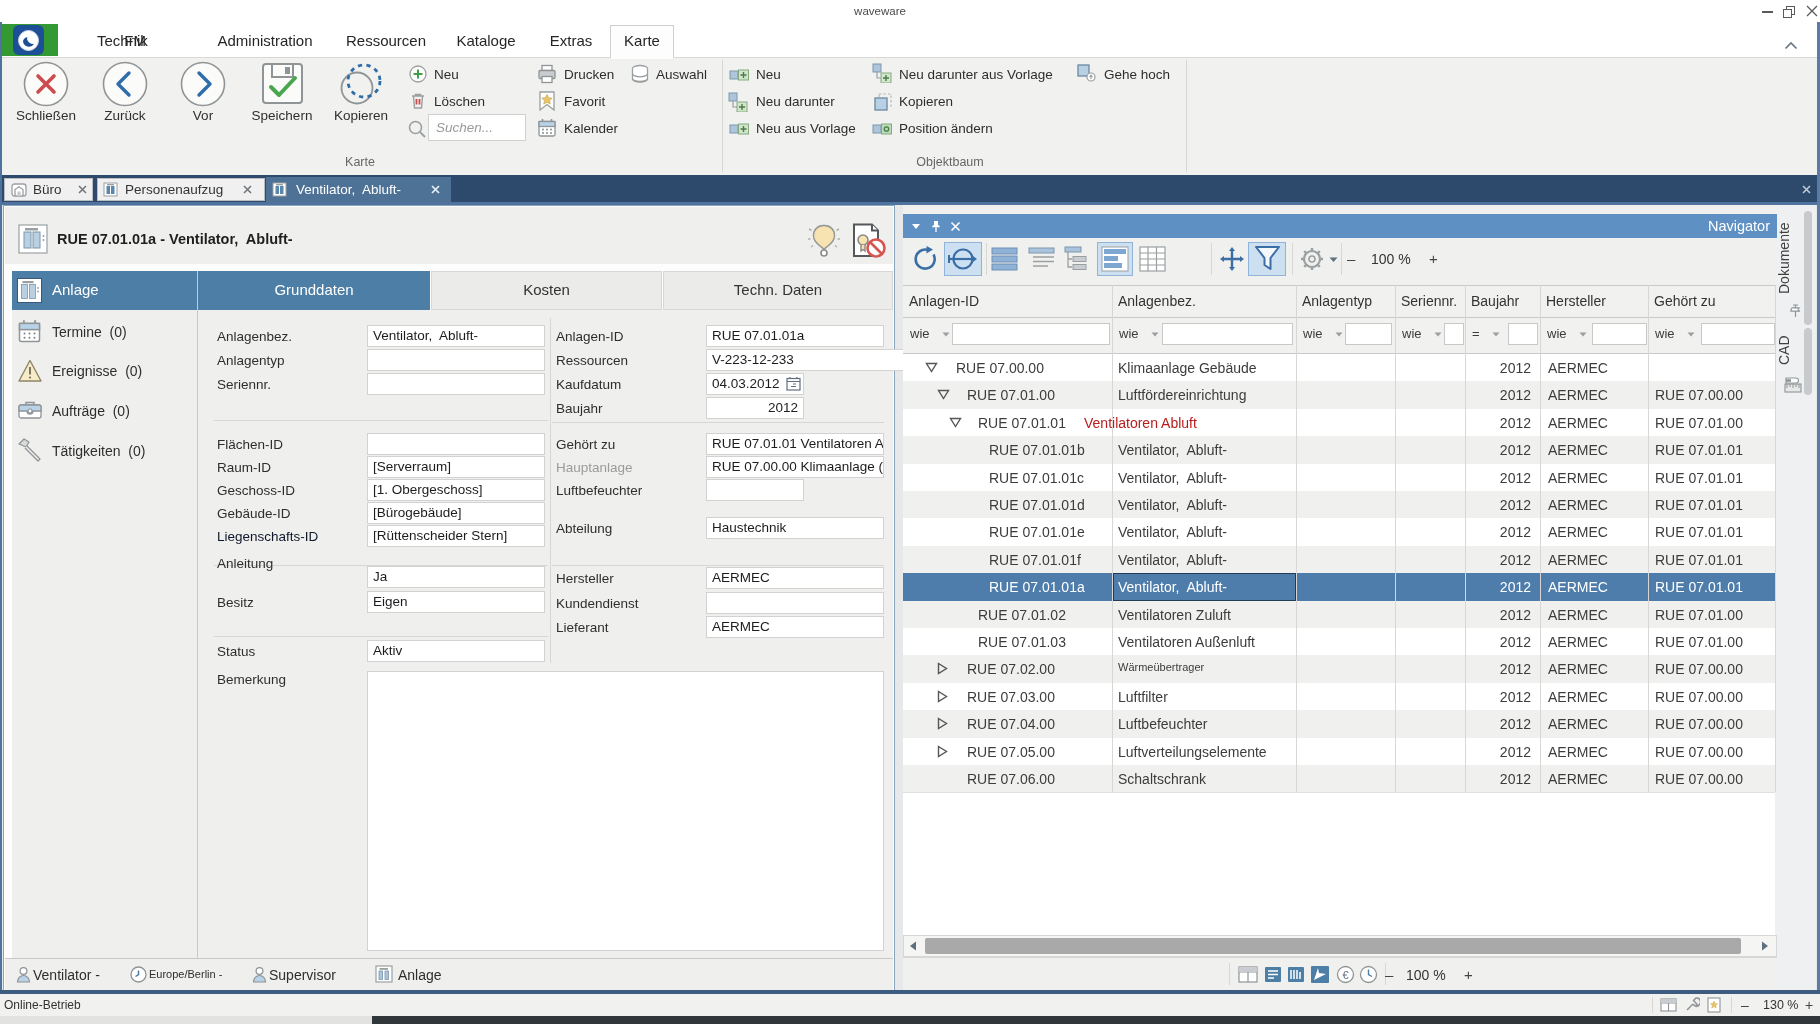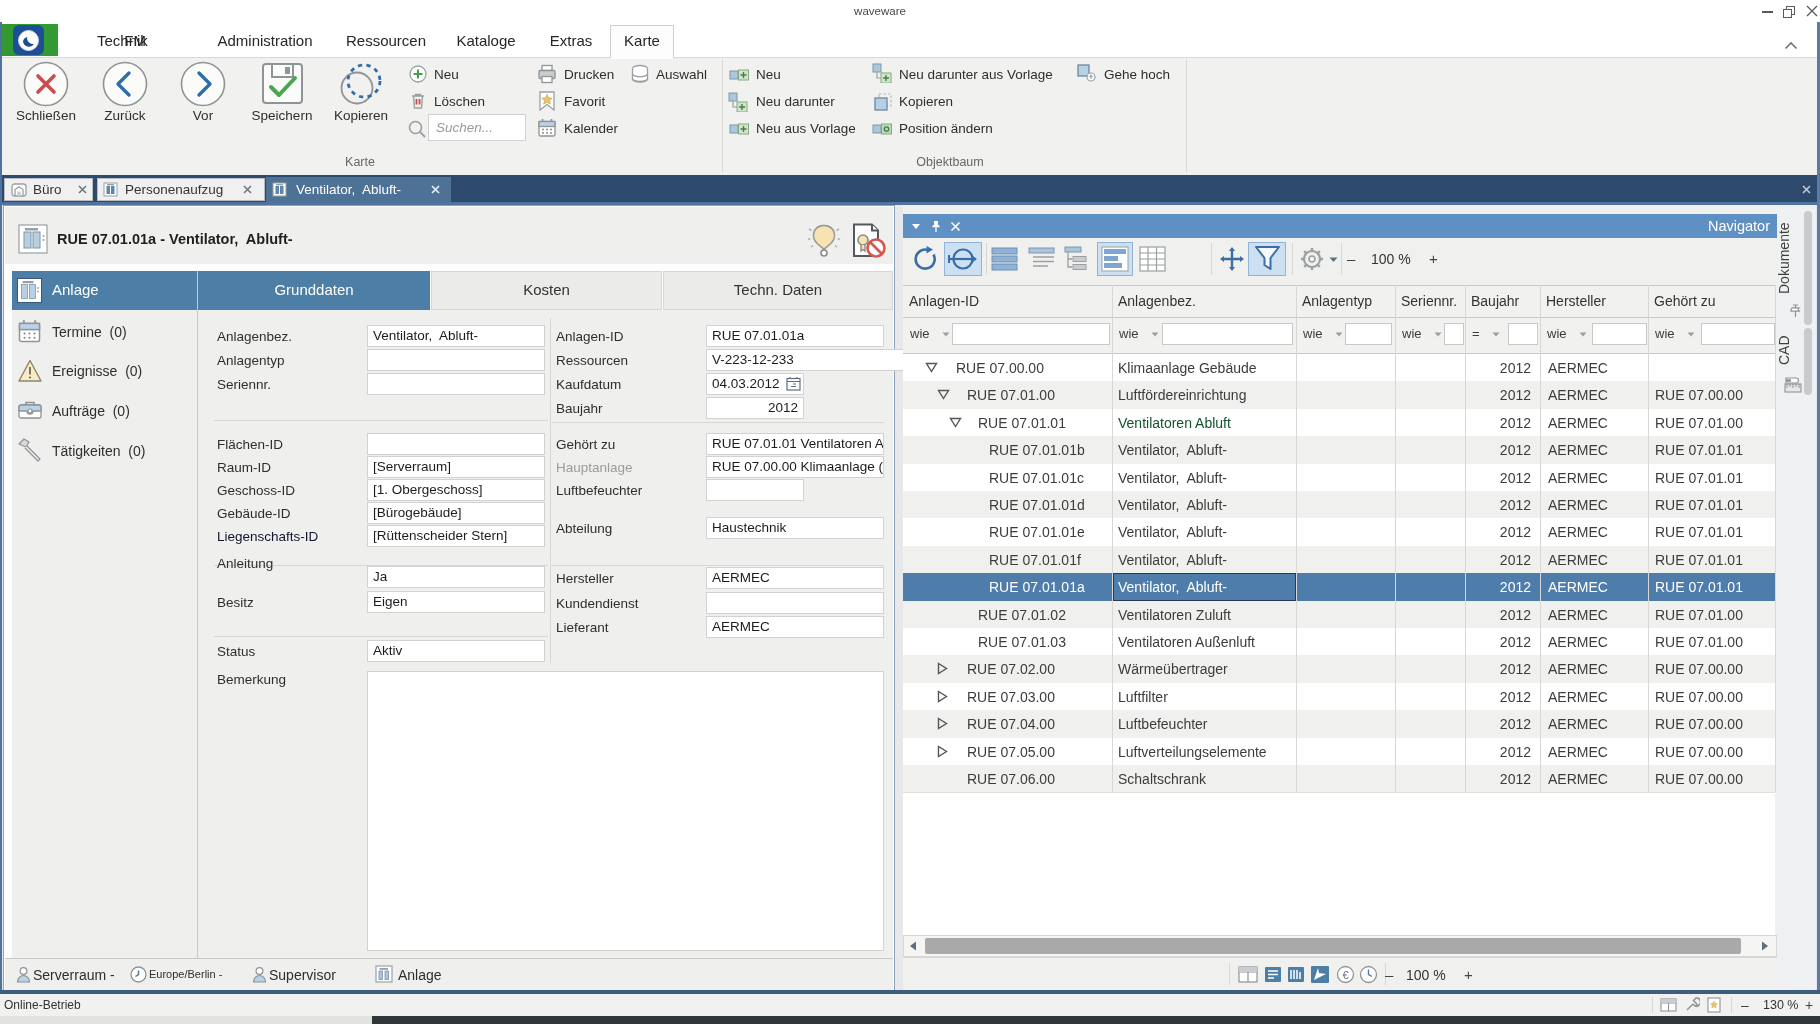--- a/index.html
+++ b/index.html
@@ -340,21 +340,21 @@
 <div class="tx" style="left:556px;top:596px;color:#2e2e2e">Kundendienst</div>
 <div class="inp" style="left:706px;top:592px;width:178px;height:22px;text-align:left"></div>
 <div class="tx" style="left:556px;top:620px;color:#2e2e2e">Lieferant</div>
 <div class="inp" style="left:706px;top:616px;width:178px;height:22px;text-align:left">AERMEC</div>
 <div class="vline" style="left:550px;top:318px;height:345px"></div>
 <div class="ab" style="left:5px;top:958px;width:888px;height:32px;background:#efefed;border-top:1px solid #c9c9c7"></div>
 <svg class="ab" style="left:16px;top:966px" width="15" height="17" viewBox="0 0 15 17">
 <circle cx="7.5" cy="5" r="3.4" fill="#fff" stroke="#8f9496" stroke-width="1.2"></circle>
 <path d="M1.5 16 a6 6.5 0 0 1 12 0 Z" fill="#b8d2e8" stroke="#8f9496" stroke-width="1.2"></path>
   </svg>
-<div class="tx" style="left:33px;top:967px;font-size:14px">Serverraum -</div>
+<div class="tx" style="left:33px;top:967px;font-size:14px">Ventilator -</div>
 <svg class="ab" style="left:130px;top:966px" width="17" height="17" viewBox="0 0 17 17">
 <circle cx="8.5" cy="8.5" r="7.5" fill="#fff" stroke="#8f9496" stroke-width="1.3"></circle>
 <path d="M8.5 4.5 V8.5 L5.5 10.5" fill="none" stroke="#4d7ea6" stroke-width="1.5"></path>
   </svg>
 <div class="tx" style="left:149px;top:968px;font-size:11px">Europe/Berlin -</div>
 <svg class="ab" style="left:252px;top:966px" width="15" height="17" viewBox="0 0 15 17">
 <circle cx="7.5" cy="5" r="3.4" fill="#fff" stroke="#8f9496" stroke-width="1.2"></circle>
 <path d="M1.5 16 a6 6.5 0 0 1 12 0 Z" fill="#b8d2e8" stroke="#8f9496" stroke-width="1.2"></path>
   </svg>
 <div class="tx" style="left:269px;top:967px;font-size:14px">Supervisor</div>
@@ -500,21 +500,21 @@
 <div class="tx" style="left:967px;top:387.4px;font-size:14px;color:#3c3c3c">RUE 07.01.00</div>
 <div class="tx" style="left:1118px;top:387.4px;font-size:14px;color:#3c3c3c">Luftfördereinrichtung</div>
 <div class="tx" style="left:1471px;top:387.4px;width:60px;text-align:right;font-size:14px;color:#3c3c3c">2012</div>
 <div class="tx" style="left:1548px;top:387.4px;font-size:14px;color:#3c3c3c">AERMEC</div>
 <div class="tx" style="left:1655px;top:387.4px;font-size:14px;color:#3c3c3c">RUE 07.00.00</div>
 <div class="ab" style="left:903px;top:408.8px;width:872px;height:27.4px;background:#fff"></div>
 <svg class="ab" style="left:949px;top:416.8px" width="13" height="11" viewBox="0 0 13 11">
     <path d="M1.5 1.5 H11.5 L6.5 9.5 Z" fill="none" stroke="#555" stroke-width="1.4"></path>
   </svg>
 <div class="tx" style="left:978px;top:414.8px;font-size:14px;color:#3c3c3c">RUE 07.01.01</div>
-<div class="tx" style="left:1118px;top:414.8px;font-size:14px;color:#14532d">Ventilatoren Abluft</div>
+<div class="tx" style="left:1084px;top:414.8px;font-size:14px;color:#b91c1c">Ventilatoren Abluft</div>
 <div class="tx" style="left:1471px;top:414.8px;width:60px;text-align:right;font-size:14px;color:#3c3c3c">2012</div>
 <div class="tx" style="left:1548px;top:414.8px;font-size:14px;color:#3c3c3c">AERMEC</div>
 <div class="tx" style="left:1655px;top:414.8px;font-size:14px;color:#3c3c3c">RUE 07.01.00</div>
 <div class="ab" style="left:903px;top:436.2px;width:872px;height:27.4px;background:#f0f0ee"></div>
 <div class="tx" style="left:989px;top:442.2px;font-size:14px;color:#3c3c3c">RUE 07.01.01b</div>
 <div class="tx" style="left:1118px;top:442.2px;font-size:14px;color:#3c3c3c">Ventilator,&nbsp; Abluft-</div>
 <div class="tx" style="left:1471px;top:442.2px;width:60px;text-align:right;font-size:14px;color:#3c3c3c">2012</div>
 <div class="tx" style="left:1548px;top:442.2px;font-size:14px;color:#3c3c3c">AERMEC</div>
 <div class="tx" style="left:1655px;top:442.2px;font-size:14px;color:#3c3c3c">RUE 07.01.01</div>
 <div class="ab" style="left:903px;top:463.6px;width:872px;height:27.4px;background:#fff"></div>
@@ -557,21 +557,21 @@
 <div class="tx" style="left:978px;top:634.0px;font-size:14px;color:#3c3c3c">RUE 07.01.03</div>
 <div class="tx" style="left:1118px;top:634.0px;font-size:14px;color:#3c3c3c">Ventilatoren Außenluft</div>
 <div class="tx" style="left:1471px;top:634.0px;width:60px;text-align:right;font-size:14px;color:#3c3c3c">2012</div>
 <div class="tx" style="left:1548px;top:634.0px;font-size:14px;color:#3c3c3c">AERMEC</div>
 <div class="tx" style="left:1655px;top:634.0px;font-size:14px;color:#3c3c3c">RUE 07.01.00</div>
 <div class="ab" style="left:903px;top:655.4px;width:872px;height:27.4px;background:#f0f0ee"></div>
 <svg class="ab" style="left:937px;top:662.4px" width="11" height="13" viewBox="0 0 11 13">
     <path d="M1.5 1.5 L9.5 6.5 L1.5 11.5 Z" fill="none" stroke="#555" stroke-width="1.4"></path>
   </svg>
 <div class="tx" style="left:967px;top:661.4px;font-size:14px;color:#3c3c3c">RUE 07.02.00</div>
-<div class="tx" style="left:1118px;top:661.4px;font-size:14px;color:#3c3c3c">Wärmeübertrager</div>
+<div class="tx" style="left:1118px;top:661.4px;font-size:11px;color:#3c3c3c">Wärmeübertrager</div>
 <div class="tx" style="left:1471px;top:661.4px;width:60px;text-align:right;font-size:14px;color:#3c3c3c">2012</div>
 <div class="tx" style="left:1548px;top:661.4px;font-size:14px;color:#3c3c3c">AERMEC</div>
 <div class="tx" style="left:1655px;top:661.4px;font-size:14px;color:#3c3c3c">RUE 07.00.00</div>
 <div class="ab" style="left:903px;top:682.8px;width:872px;height:27.4px;background:#fff"></div>
 <svg class="ab" style="left:937px;top:689.8px" width="11" height="13" viewBox="0 0 11 13">
     <path d="M1.5 1.5 L9.5 6.5 L1.5 11.5 Z" fill="none" stroke="#555" stroke-width="1.4"></path>
   </svg>
 <div class="tx" style="left:967px;top:688.8px;font-size:14px;color:#3c3c3c">RUE 07.03.00</div>
 <div class="tx" style="left:1118px;top:688.8px;font-size:14px;color:#3c3c3c">Luftfilter</div>
 <div class="tx" style="left:1471px;top:688.8px;width:60px;text-align:right;font-size:14px;color:#3c3c3c">2012</div>

